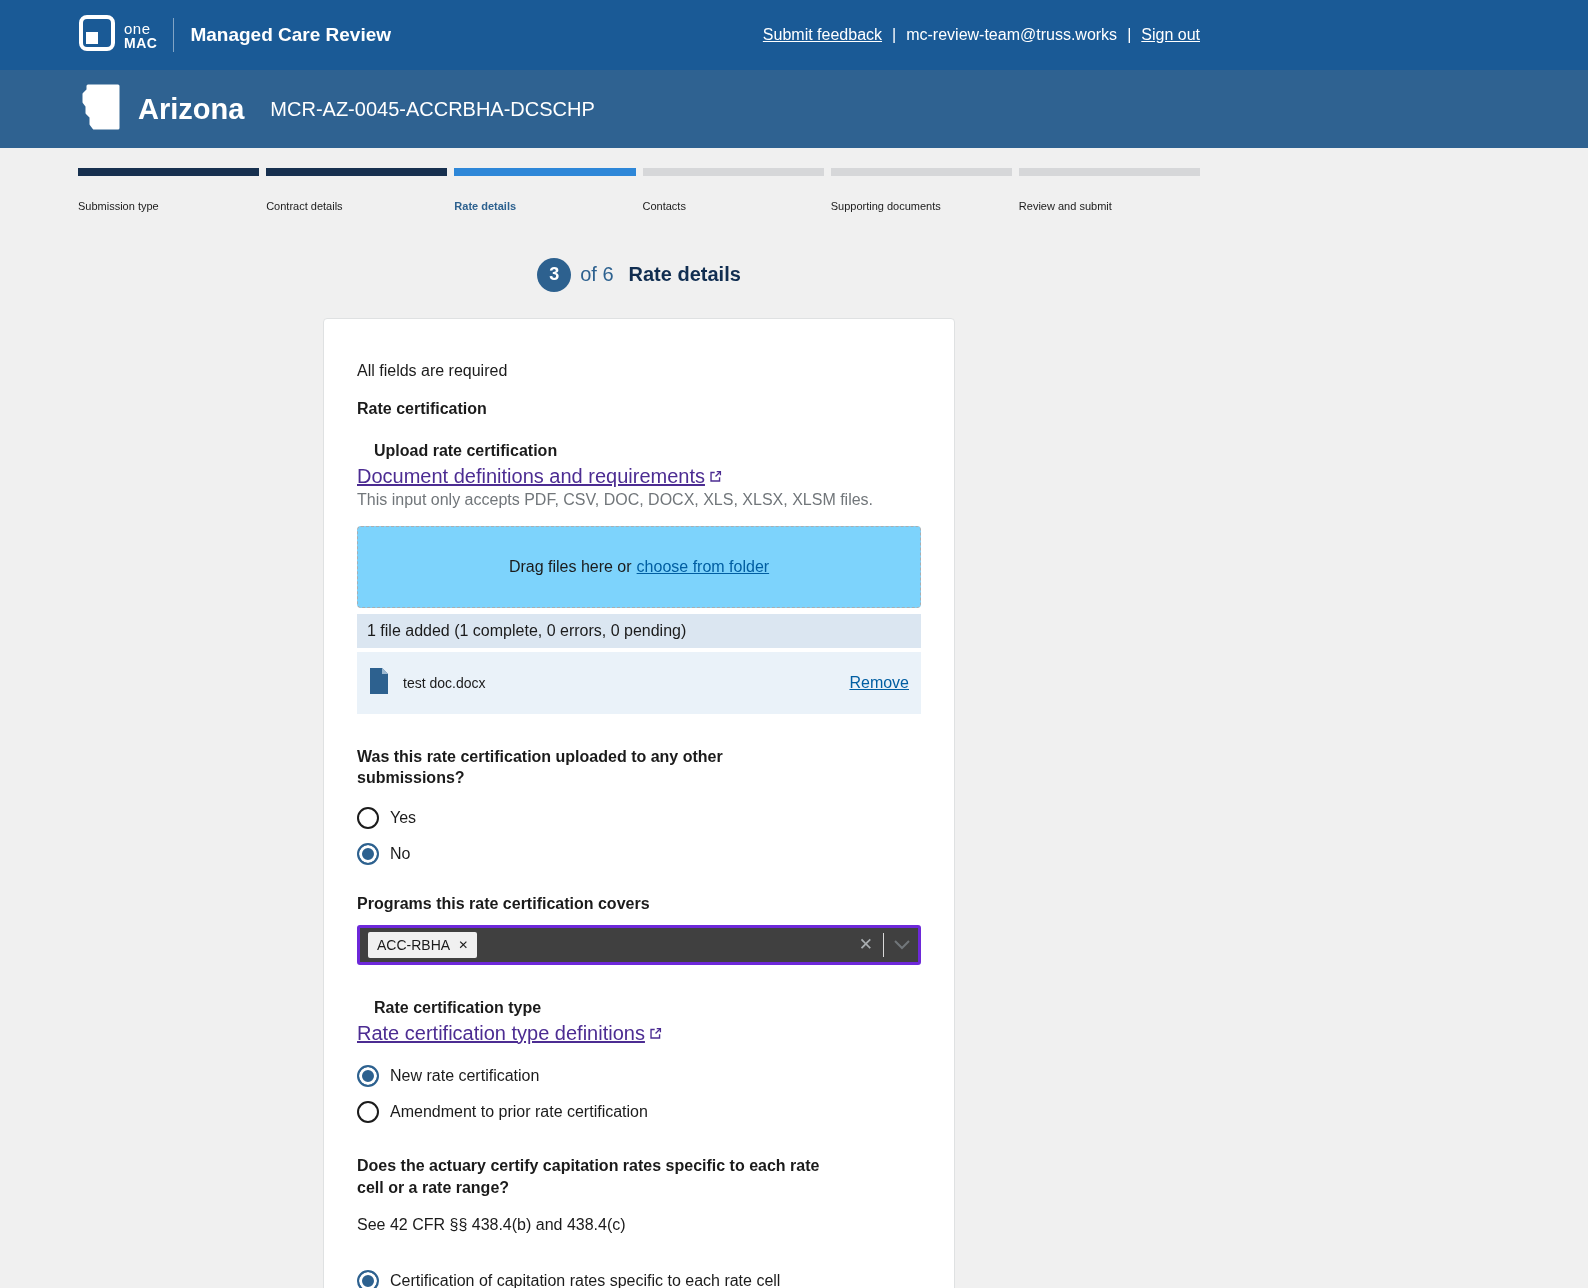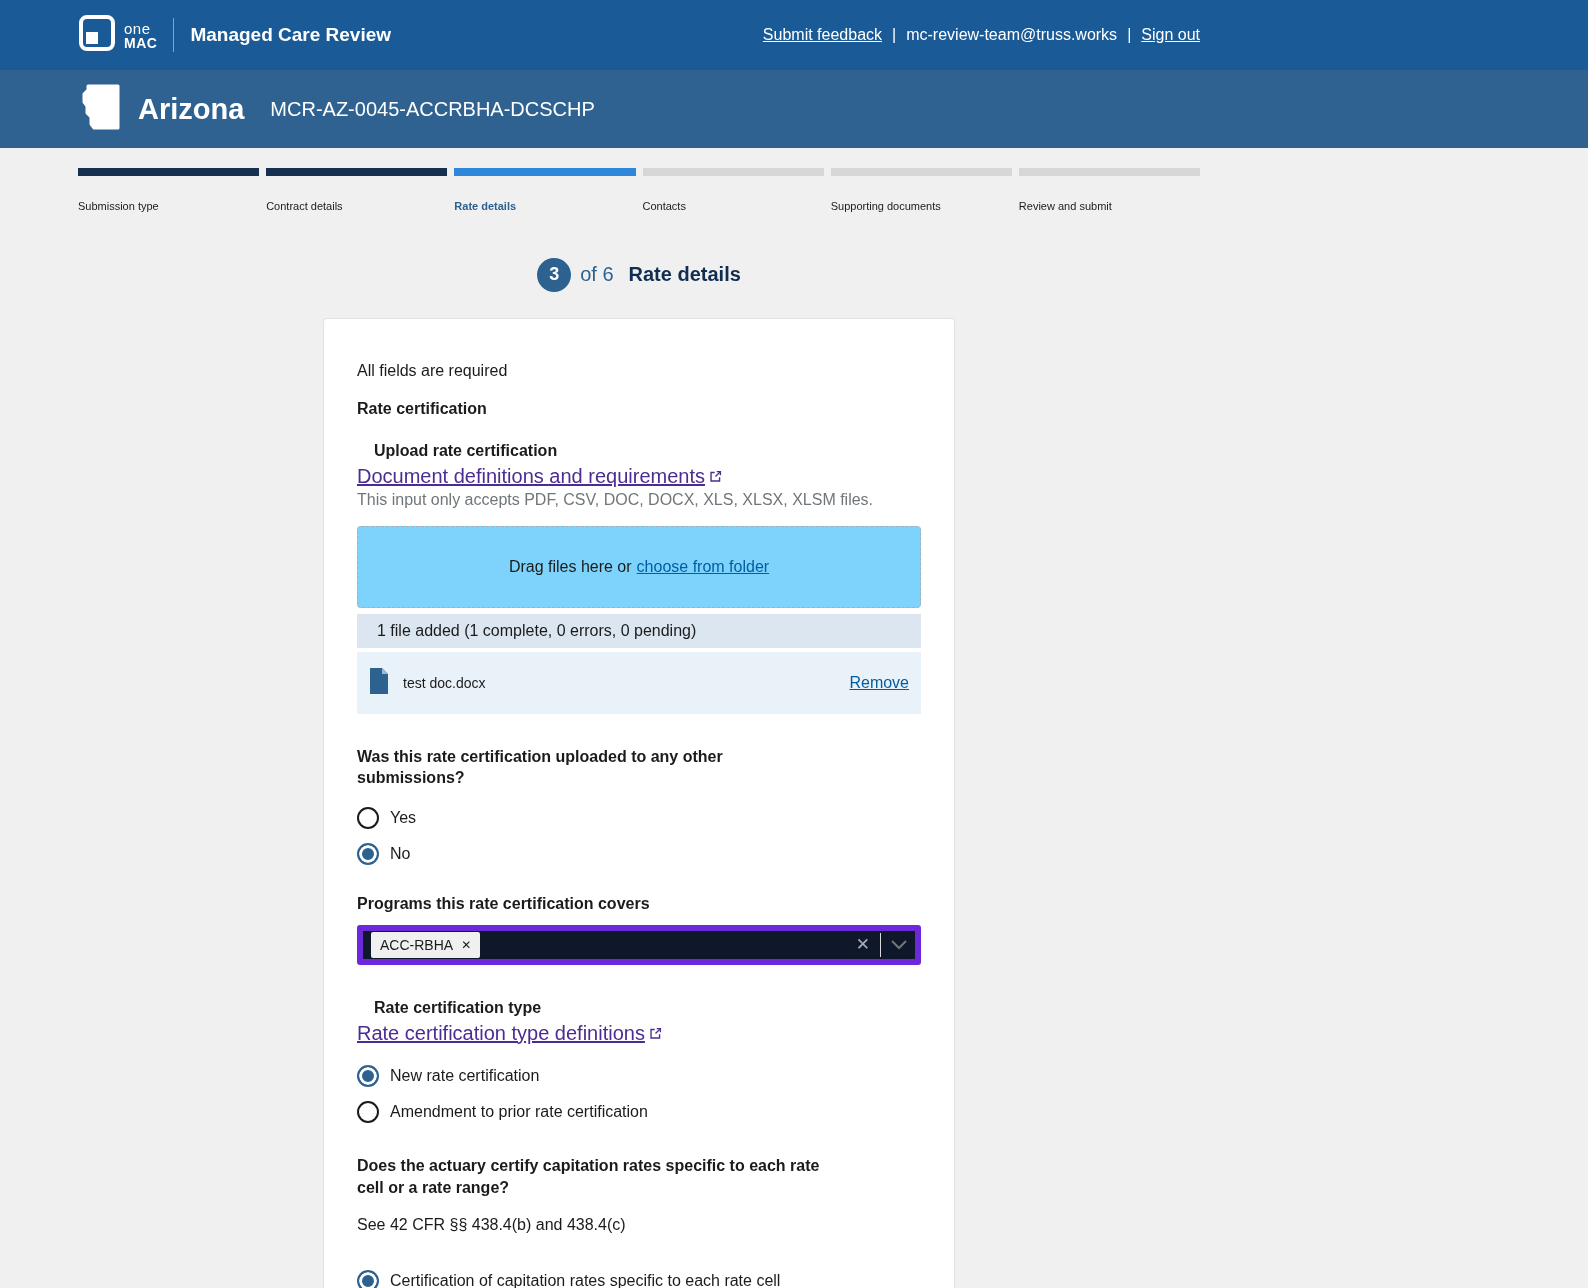--- a/index.html
+++ b/index.html
@@ -55,34 +55,34 @@
   .section-title { font-weight: bold; margin-bottom: 24px; }
   .field-label { font-weight: bold; margin-bottom: 5px; margin-left: 17px; }
   .doc-link { color: #4c2c92; text-decoration: underline; font-size: 20px; cursor: pointer;
               display: inline-flex; align-items: center; gap: 4px; }
   .hint { color: #71767a; margin-top: 3px; }
 
   .dropzone { margin-top: 17px; border: 1px dashed #a9aeb1; border-radius: 4px; height: 82px;
               display: flex; align-items: center; justify-content: center; gap: 5px; background: #7dd3fc; }
   .blue-link { color: #005ea2; text-decoration: underline; cursor: pointer; }
 
-  .file-status { margin-top: 6px; background: #dbe6f1; padding: 8px 20px; font-size: 16px; }
+  .file-status { margin-top: 6px; background: #dbe6f1; padding: 8px 10px; font-size: 16px; }
   .file-row { margin-top: 4px; background: #eaf2f9; padding: 16px 12px; display: flex; align-items: center; }
   .file-name { font-size: 14px; margin-left: 14px; }
   .remove-link { margin-left: auto; color: #005ea2; text-decoration: underline; font-size: 16px; cursor: pointer; }
 
   .question { font-weight: bold; max-width: 472px; line-height: 1.35; margin-top: 32px; margin-bottom: 18px; }
   .radio-option { display: flex; align-items: center; gap: 11px; margin-bottom: 14px; cursor: pointer; }
   .radio { width: 22px; height: 22px; border-radius: 50%; border: 2px solid #1b1b1b; background: #fff; flex: 0 0 22px; }
   .radio.checked { border-color: #2d618f; background: #2d618f; box-shadow: inset 0 0 0 3px #fff; }
   .radio-label { font-size: 16px; }
 
   .select-label { font-weight: bold; margin-top: 30px; margin-bottom: 12px; }
-  .multiselect { border: 6px solid #6d28d9; border-radius: 3px; height: 40px; display: flex;
-                 align-items: center; padding: 0 8px; background: #0f172a; }
+  .multiselect { border: 3px solid #6d28d9; border-radius: 3px; height: 40px; display: flex;
+                 align-items: center; padding: 0 8px; background: #404040; }
   .chip { background: #f0f0f0; border-radius: 2px; padding: 5px 9px; font-size: 14px;
           display: inline-flex; align-items: center; gap: 8px; }
   .chip-x { font-size: 12px; color: #1b1b1b; cursor: pointer; }
   .select-controls { margin-left: auto; display: flex; align-items: center; gap: 10px; }
   .clear-icon { color: #a9aeb1; font-size: 17px; cursor: pointer; }
   .vline { width: 1px; height: 24px; background: #d9d9d9; }
   .chevron-icon { display: flex; align-items: center; cursor: pointer; }
 
   .group-gap { margin-top: 34px; }
   .link-row { margin-bottom: 20px; }

